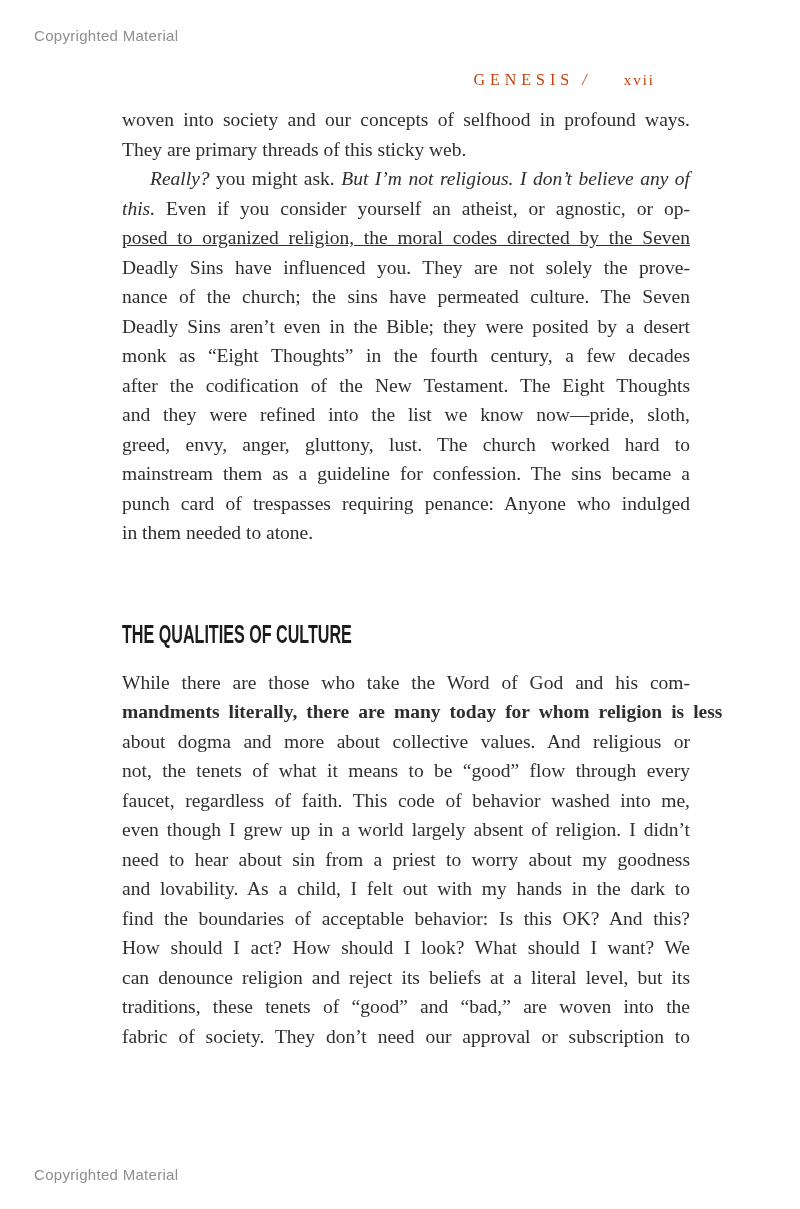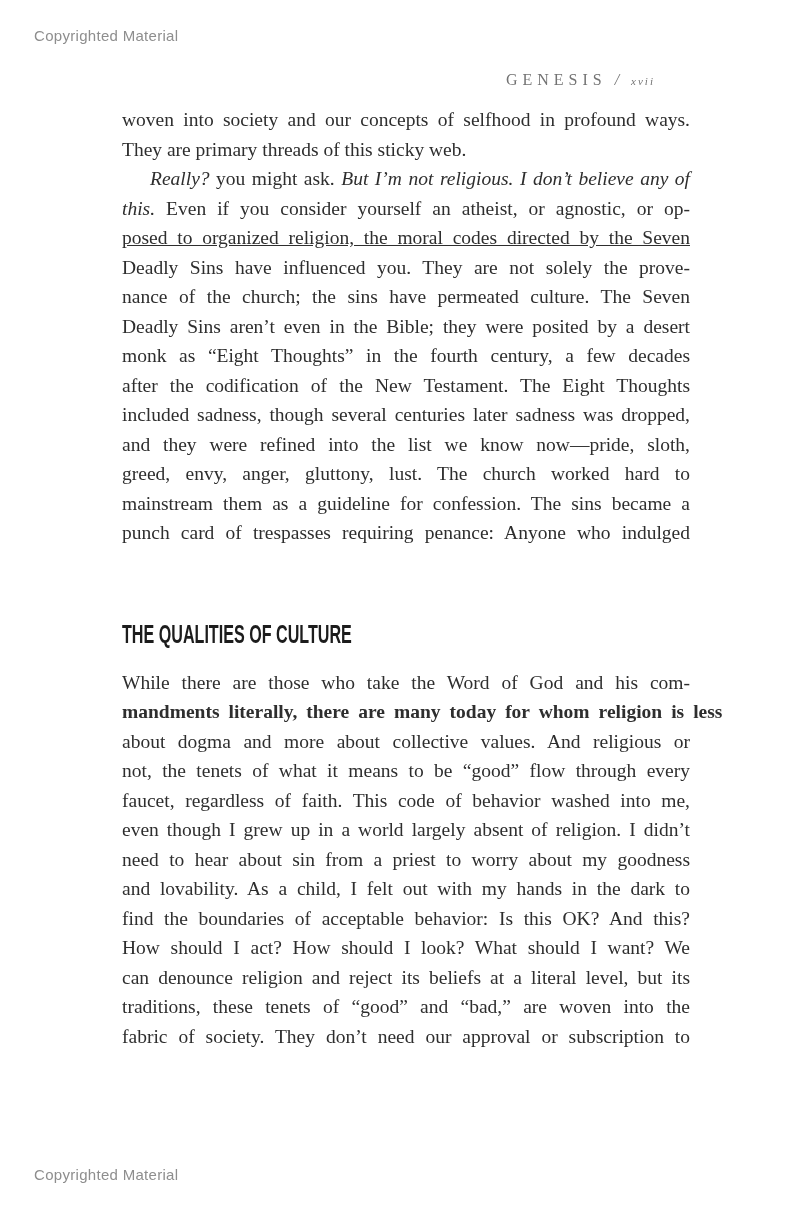--- a/index.html
+++ b/index.html
@@ -23,36 +23,36 @@
     padding-left: 34px;
   }
   .notice.top { top: 27px; }
   .notice.bottom { top: 1166px; }
   .running-header {
     position: absolute;
     top: 71px;
     right: 145px;
     display: flex;
     align-items: baseline;
-    color: #737373;
+    color: #c2410c;
     font-family: "Liberation Serif", serif;
   }
   .running-header .book-title {
     font-size: 16px;
     letter-spacing: 5px;
   }
   .running-header .sep {
     font-style: italic;
     font-size: 16px;
     margin: 0 12px 0 8px;
   }
   .running-header .folio {
-    font-style: italic;
-    font-size: 11px;
+    font-size: 15px;
     letter-spacing: 2px;
+    margin-left: 25px;
   }
   .body-block {
     position: absolute;
     left: 122px;
     top: 105px;
     width: 568px;
     color: #2e2e2e;
     font-size: 19.5px;
   }
   .paragraph { margin: 0; }
@@ -98,25 +98,25 @@
       </div>
       <div class="paragraph">
         <div class="pline indent" style="word-spacing: 1.64453px;"><span class="lc"><em>Really?</em><span> you might ask. </span><em>But I’m not religious. I don’t believe any of</em></span></div>
         <div class="pline" style="word-spacing: 6.14489px;"><span class="lc"><em>this.</em><span> Even if you consider yourself an atheist, or agnostic, or op-</span></span></div>
         <div class="pline" style="word-spacing: 4.90469px; text-decoration: underline;"><span class="lc">posed to organized religion, the moral codes directed by the Seven</span></div>
         <div class="pline" style="word-spacing: 6.6375px;"><span class="lc">Deadly Sins have influenced you. They are not solely the prove-</span></div>
         <div class="pline" style="word-spacing: 6.64219px;"><span class="lc">nance of the church; the sins have permeated culture. The Seven</span></div>
         <div class="pline" style="word-spacing: 4.04167px;"><span class="lc">Deadly Sins aren’t even in the Bible; they were posited by a desert</span></div>
         <div class="pline" style="word-spacing: 7.73906px;"><span class="lc">monk as “Eight Thoughts” in the fourth century, a few decades</span></div>
         <div class="pline" style="word-spacing: 7.18403px;"><span class="lc">after the codification of the New Testament. The Eight Thoughts</span></div>
-        <div class="pline" style="word-spacing: 3.03906px;"><span class="lc">included sadness, though several centuries later sadness was dropped,</span></div>
         <div class="pline" style="word-spacing: 7.95156px;"><span class="lc">and they were refined into the list we know now—pride, sloth,</span></div>
         <div class="pline" style="word-spacing: 10.4497px;"><span class="lc">greed, envy, anger, gluttony, lust. The church worked hard to</span></div>
         <div class="pline" style="word-spacing: 5.23125px;"><span class="lc">mainstream them as a guideline for confession. The sins became a</span></div>
         <div class="pline" style="word-spacing: 6.28906px;"><span class="lc">punch card of trespasses requiring penance: Anyone who indulged</span></div>
+        <div class="pline last"><span class="lc">in them needed to atone.</span></div>
       </div>
       <div class="heading">THE QUALITIES OF CULTURE</div>
       <div class="paragraph">
         <div class="pline" style="word-spacing: 7.0612px;"><span class="lc">While there are those who take the Word of God and his com-</span></div>
         <div class="pline" style="word-spacing: 4.12656px; font-weight: bold;"><span class="lc">mandments literally, there are many today for whom religion is less</span></div>
         <div class="pline" style="word-spacing: 7.63368px;"><span class="lc">about dogma and more about collective values. And religious or</span></div>
         <div class="pline" style="word-spacing: 5.5px;"><span class="lc">not, the tenets of what it means to be “good” flow through every</span></div>
         <div class="pline" style="word-spacing: 5.77344px;"><span class="lc">faucet, regardless of faith. This code of behavior washed into me,</span></div>
         <div class="pline" style="word-spacing: 3.17308px;"><span class="lc">even though I grew up in a world largely absent of religion. I didn’t</span></div>
         <div class="pline" style="word-spacing: 5.45312px;"><span class="lc">need to hear about sin from a priest to worry about my goodness</span></div>

